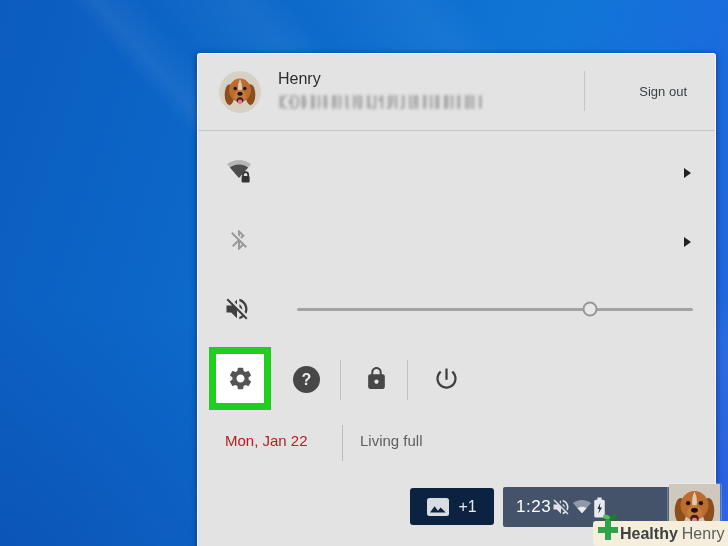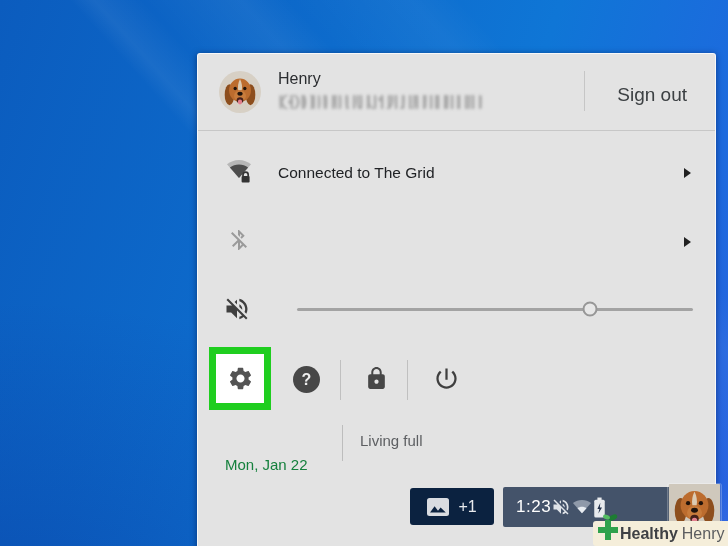--- a/index.html
+++ b/index.html
@@ -26,21 +26,21 @@
   .avatar-round { position:absolute; left:21px; top:17px; width:42px; height:42px;
     border-radius:50%; overflow:hidden; }
   .user-name { position:absolute; left:80px; top:16px; font-size:16px; color:#2b2d30; }
   .email-blur { position:absolute; left:80px; top:41px; width:205px; height:14px;
     background:
       repeating-radial-gradient(circle at 6% 50%, #8d8d8d 0 1.5px, transparent 2.5px 7px),
       repeating-radial-gradient(circle at 50% 30%, #9b9b9b 0 1.5px, transparent 3px 11px);
     filter:blur(1.6px); opacity:.75; border-radius:4px; }
   .header-vdiv { position:absolute; right:130px; top:17px; width:1px; height:40px; background:#c6c6c6; }
   .sign-out { position:absolute; right:28px; top:30px; background:none; border:none;
-    font-family:inherit; font-size:19px; color:#3c4043; cursor:pointer; }
+    font-family:inherit; font-size:13px; color:#3c4043; cursor:pointer; }
 
   .row-label { position:absolute; left:80px; font-size:15.5px; }
   .lbl-dark { color:#212326; }
   .lbl-gray { color:#7f8184; }
   .chevron { position:absolute; left:486px; width:0; height:0;
     border-left:7px solid #212121; border-top:5px solid transparent; border-bottom:5px solid transparent; }
 
   .icon-abs { position:absolute; }
 
   
@@ -54,21 +54,21 @@
     border:7px solid #1fce1f; background:#ffffff; display:flex; align-items:center; justify-content:center;
     cursor:pointer; }
   .help-btn { position:absolute; left:95px; top:312px; width:27px; height:27px; border-radius:50%;
     background:#474747; color:#ededed; font-size:16px; font-weight:bold;
     display:flex; align-items:center; justify-content:center; cursor:pointer; }
   .btn-vdiv { position:absolute; top:306px; width:1px; height:40px; background:#c0c0c0; }
   .lock-btn  { position:absolute; left:166px; top:312px; cursor:pointer; }
   .power-btn { position:absolute; left:235px; top:311px; cursor:pointer; }
 
   
-  .footer-date    { position:absolute; left:27px;  top:378px; font-size:15px; color:#15803d;margin-top:24px; }
+  .footer-date    { position:absolute; left:27px;  top:378px; font-size:15px; color:#b91c1c; }
   .footer-vdiv    { position:absolute; left:144px; top:371px; width:1px; height:36px; background:#bdbdbd; }
   .footer-battery { position:absolute; left:162px; top:378px; font-size:15px; color:#5d5f62; }
 
   
   .notif-badge { position:absolute; left:410px; top:488px; width:84px; height:37px;
     background:#0b2240; border-radius:3px; display:flex; align-items:center; justify-content:center;
     gap:9px; cursor:pointer; }
   .notif-count { color:#e8eaed; font-size:16px; }
 
   .status-tray { position:absolute; left:503px; top:487px; width:213px; height:40px;
@@ -117,21 +117,20 @@
     </div>
 
     <svg class="icon-abs" style="left:27px; top:103px;" width="28" height="28" viewBox="0 0 28 28">
       <path d="M14 21 L2 7.3 C5.4 4.6 9.5 3 14 3 s8.6 1.6 12 4.3 Z" fill="#b7b7b7"></path>
       <path d="M14 21 L4.9 10.6 C7.5 8.6 10.6 7.5 14 7.5 s6.5 1.1 9.1 3.1 Z" fill="#4d4d4d"></path>
       <g transform="translate(16,15)">
         <path d="M2 4 V2.8 a2.6 2.6 0 0 1 5.2 0 V4" fill="none" stroke="#333" stroke-width="1.7"></path>
         <rect x="0.6" y="4" width="8" height="6.6" rx="1" fill="#333"></rect>
       </g>
     </svg>
-    <div class="row-label lbl-dark" style="top:110px;">Connected to The Grid</div>
     <div class="chevron" style="top:114px;"></div>
 
     <svg class="icon-abs" style="left:29px; top:174px;" width="24" height="24" viewBox="0 0 24 24">
       <path fill="#9a9a9a" d="M13 5.83l1.88 1.88-1.6 1.6 1.41 1.41 3.02-3.02L12 2h-1v5.03l2 2v-3.2zM5.41 4L4 5.41 10.59 12 5 17.59 6.41 19 11 14.41V22h1l4.29-4.29 2.3 2.29L20 18.59 5.41 4zM13 18.17v-3.76l1.88 1.88L13 18.17z"></path>
     </svg>
     <div class="chevron" style="top:183px;"></div>
 
     <svg class="icon-abs" style="left:25px; top:241px;" width="28" height="28" viewBox="0 0 24 24">
       <path fill="#3f3f3f" d="M16.5 12c0-1.77-1.02-3.29-2.5-4.03v2.21l2.45 2.45c.03-.2.05-.41.05-.63zm2.5 0c0 .94-.2 1.82-.54 2.64l1.51 1.51C20.63 14.91 21 13.5 21 12c0-4.28-2.99-7.86-7-8.77v2.06c2.89.86 5 3.54 5 6.71zM4.27 3L3 4.27 7.73 9H3v6h4l5 5v-6.73l4.25 4.25c-.67.52-1.42.93-2.25 1.18v2.06c1.38-.31 2.63-.95 3.69-1.81L19.73 21 21 19.73l-9-9L4.27 3zM12 4L9.91 6.09 12 8.18V4z"></path>
     </svg>

